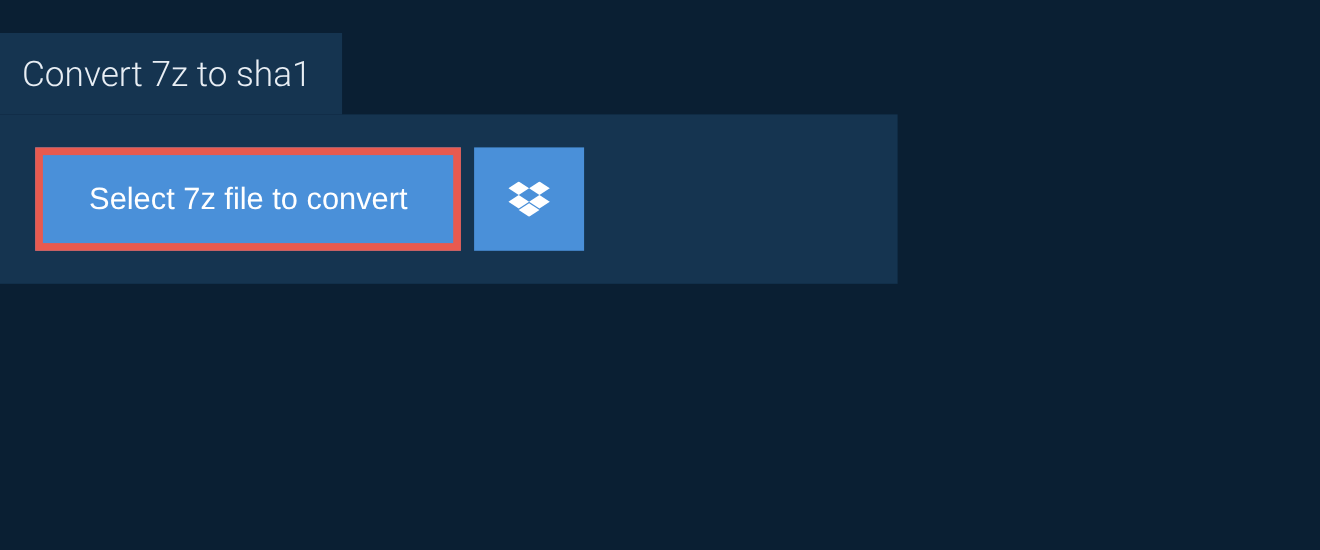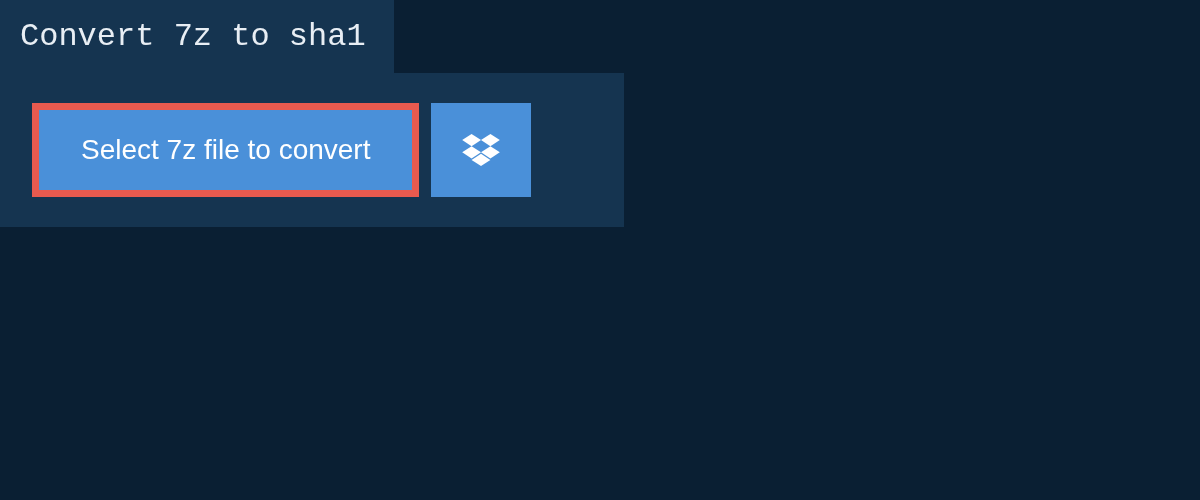--- a/index.html
+++ b/index.html
@@ -11,32 +11,32 @@
       width: 1200px;
       height: 500px;
       background: #0a1f33;
       font-family: -apple-system, BlinkMacSystemFont, "Segoe UI", Roboto, sans-serif;
       overflow: hidden;
     }
     .tab-header {
       background: #153450;
       display: inline-block;
       padding: 18px 28px 18px 20px;
-      font-family: Liberation Mono, monospace;
+      margin-top: 30px;
     }
     .tab-title {
       color: #e8eef4;
       font-size: 32px;
       font-weight: 300;
     }
     .content-panel {
       background: #153450;
       padding: 30px 30px 30px 32px;
       margin-top: 0;
-      width: 624px;
+      width: 816px;
     }
     .button-row {
       display: flex;
       gap: 12px;
     }
     .select-button {
       background: #4a90d9;
       border: 7px solid #e85a4f;
       color: #ffffff;
       font-size: 28px;

